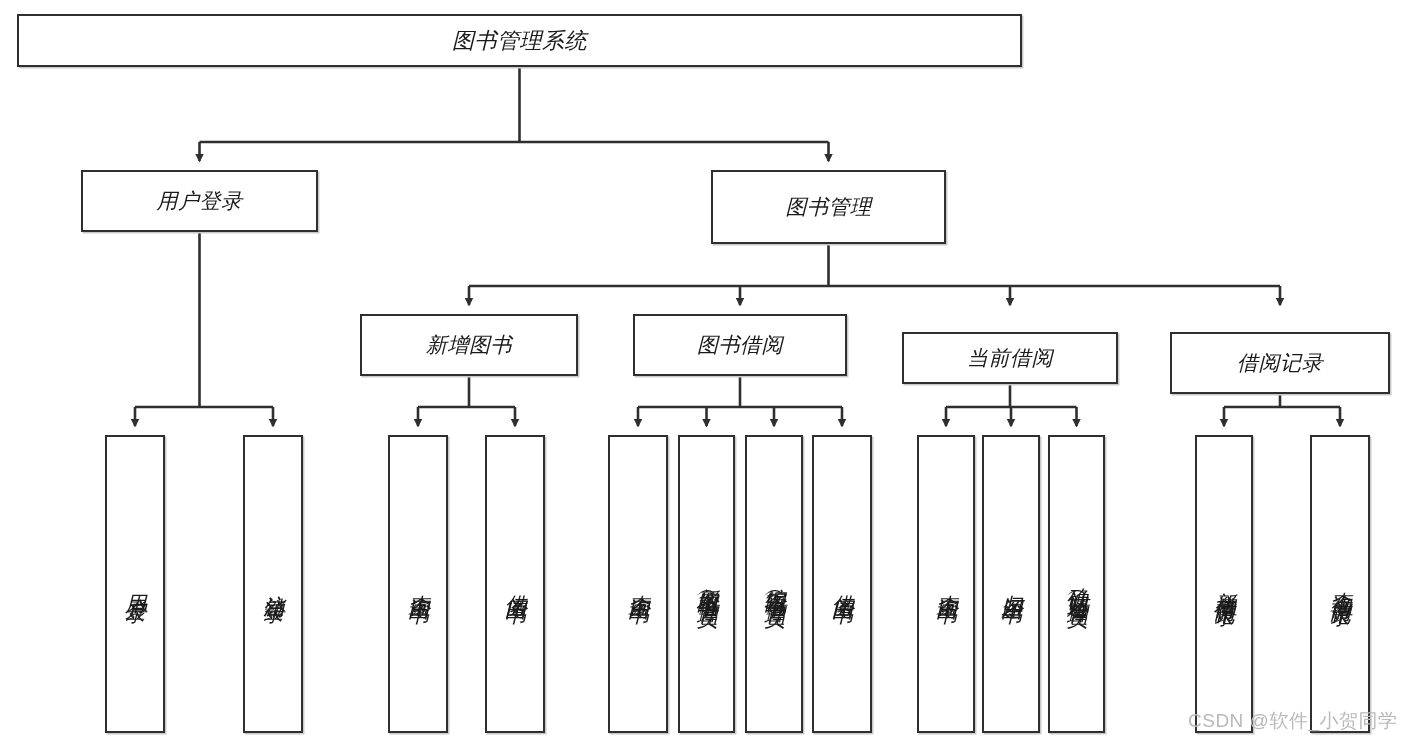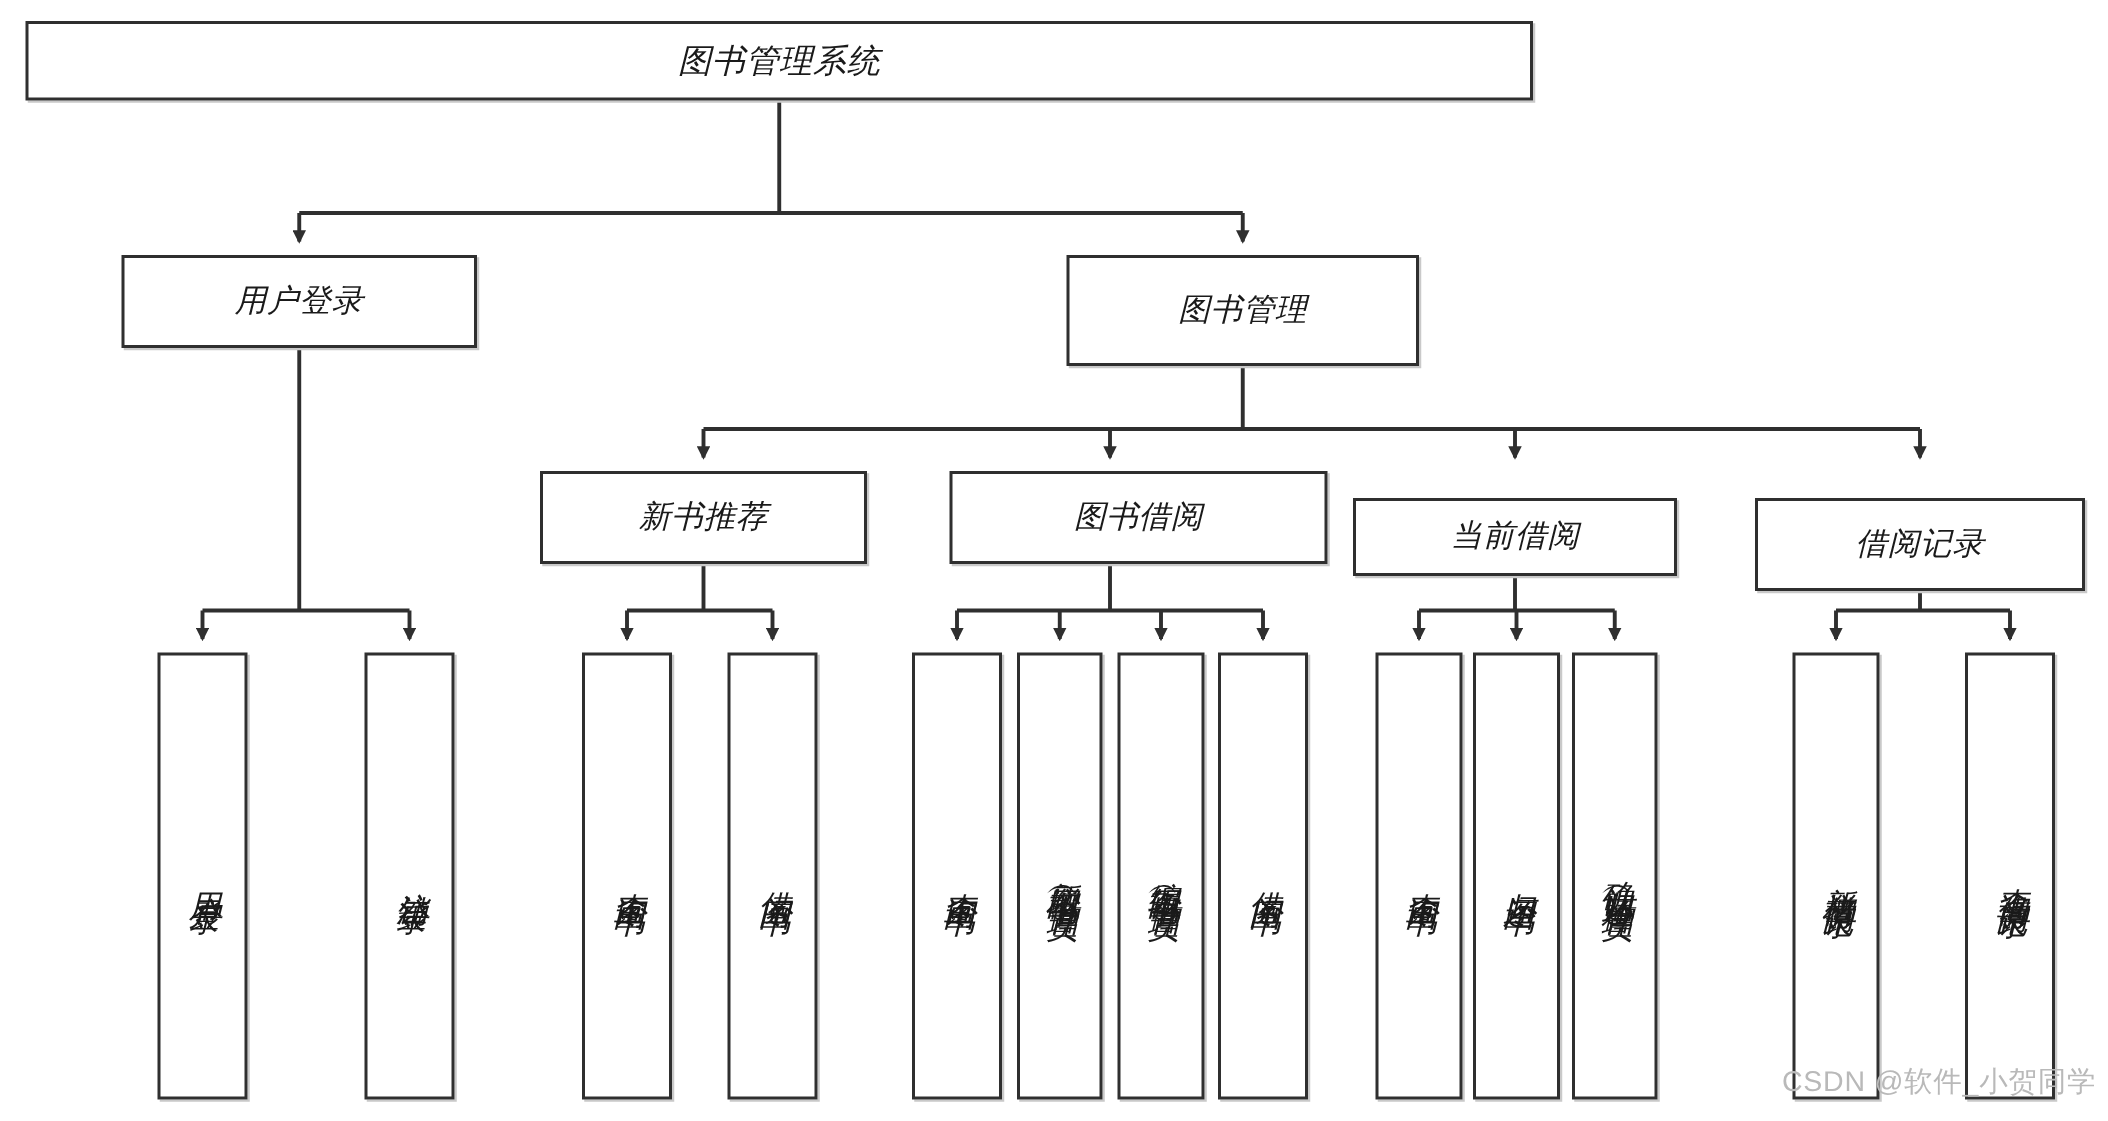--- a/index.html
+++ b/index.html
@@ -123,23 +123,23 @@
       <div class="node horiz root" style="left: 17px; top: 14px; width: 1005px; height: 53px;">
         <span class="label">图书管理系统</span>
       </div>
       <div class="node horiz" style="left: 81px; top: 170px; width: 237px; height: 62px;">
         <span class="label">用户登录</span>
       </div>
       <div class="node horiz" style="left: 711px; top: 170px; width: 235px; height: 74px;">
         <span class="label">图书管理</span>
       </div>
       <div class="node horiz" style="left: 360px; top: 314px; width: 218px; height: 62px;">
-        <span class="label">新书推荐</span>
+        <span class="label">新增图书</span>
       </div>
-      <div class="node horiz" style="left: 633px; top: 314px; width: 252px; height: 62px;">
+      <div class="node horiz" style="left: 633px; top: 314px; width: 214px; height: 62px;">
         <span class="label">图书借阅</span>
       </div>
       <div class="node horiz" style="left: 902px; top: 332px; width: 216px; height: 52px;">
         <span class="label">当前借阅</span>
       </div>
       <div class="node horiz" style="left: 1170px; top: 332px; width: 220px; height: 62px;">
         <span class="label">借阅记录</span>
       </div>
       <div class="node vert" style="left: 105px; top: 435px; width: 60px; height: 298px;">
         <span class="label">用户登录</span>

